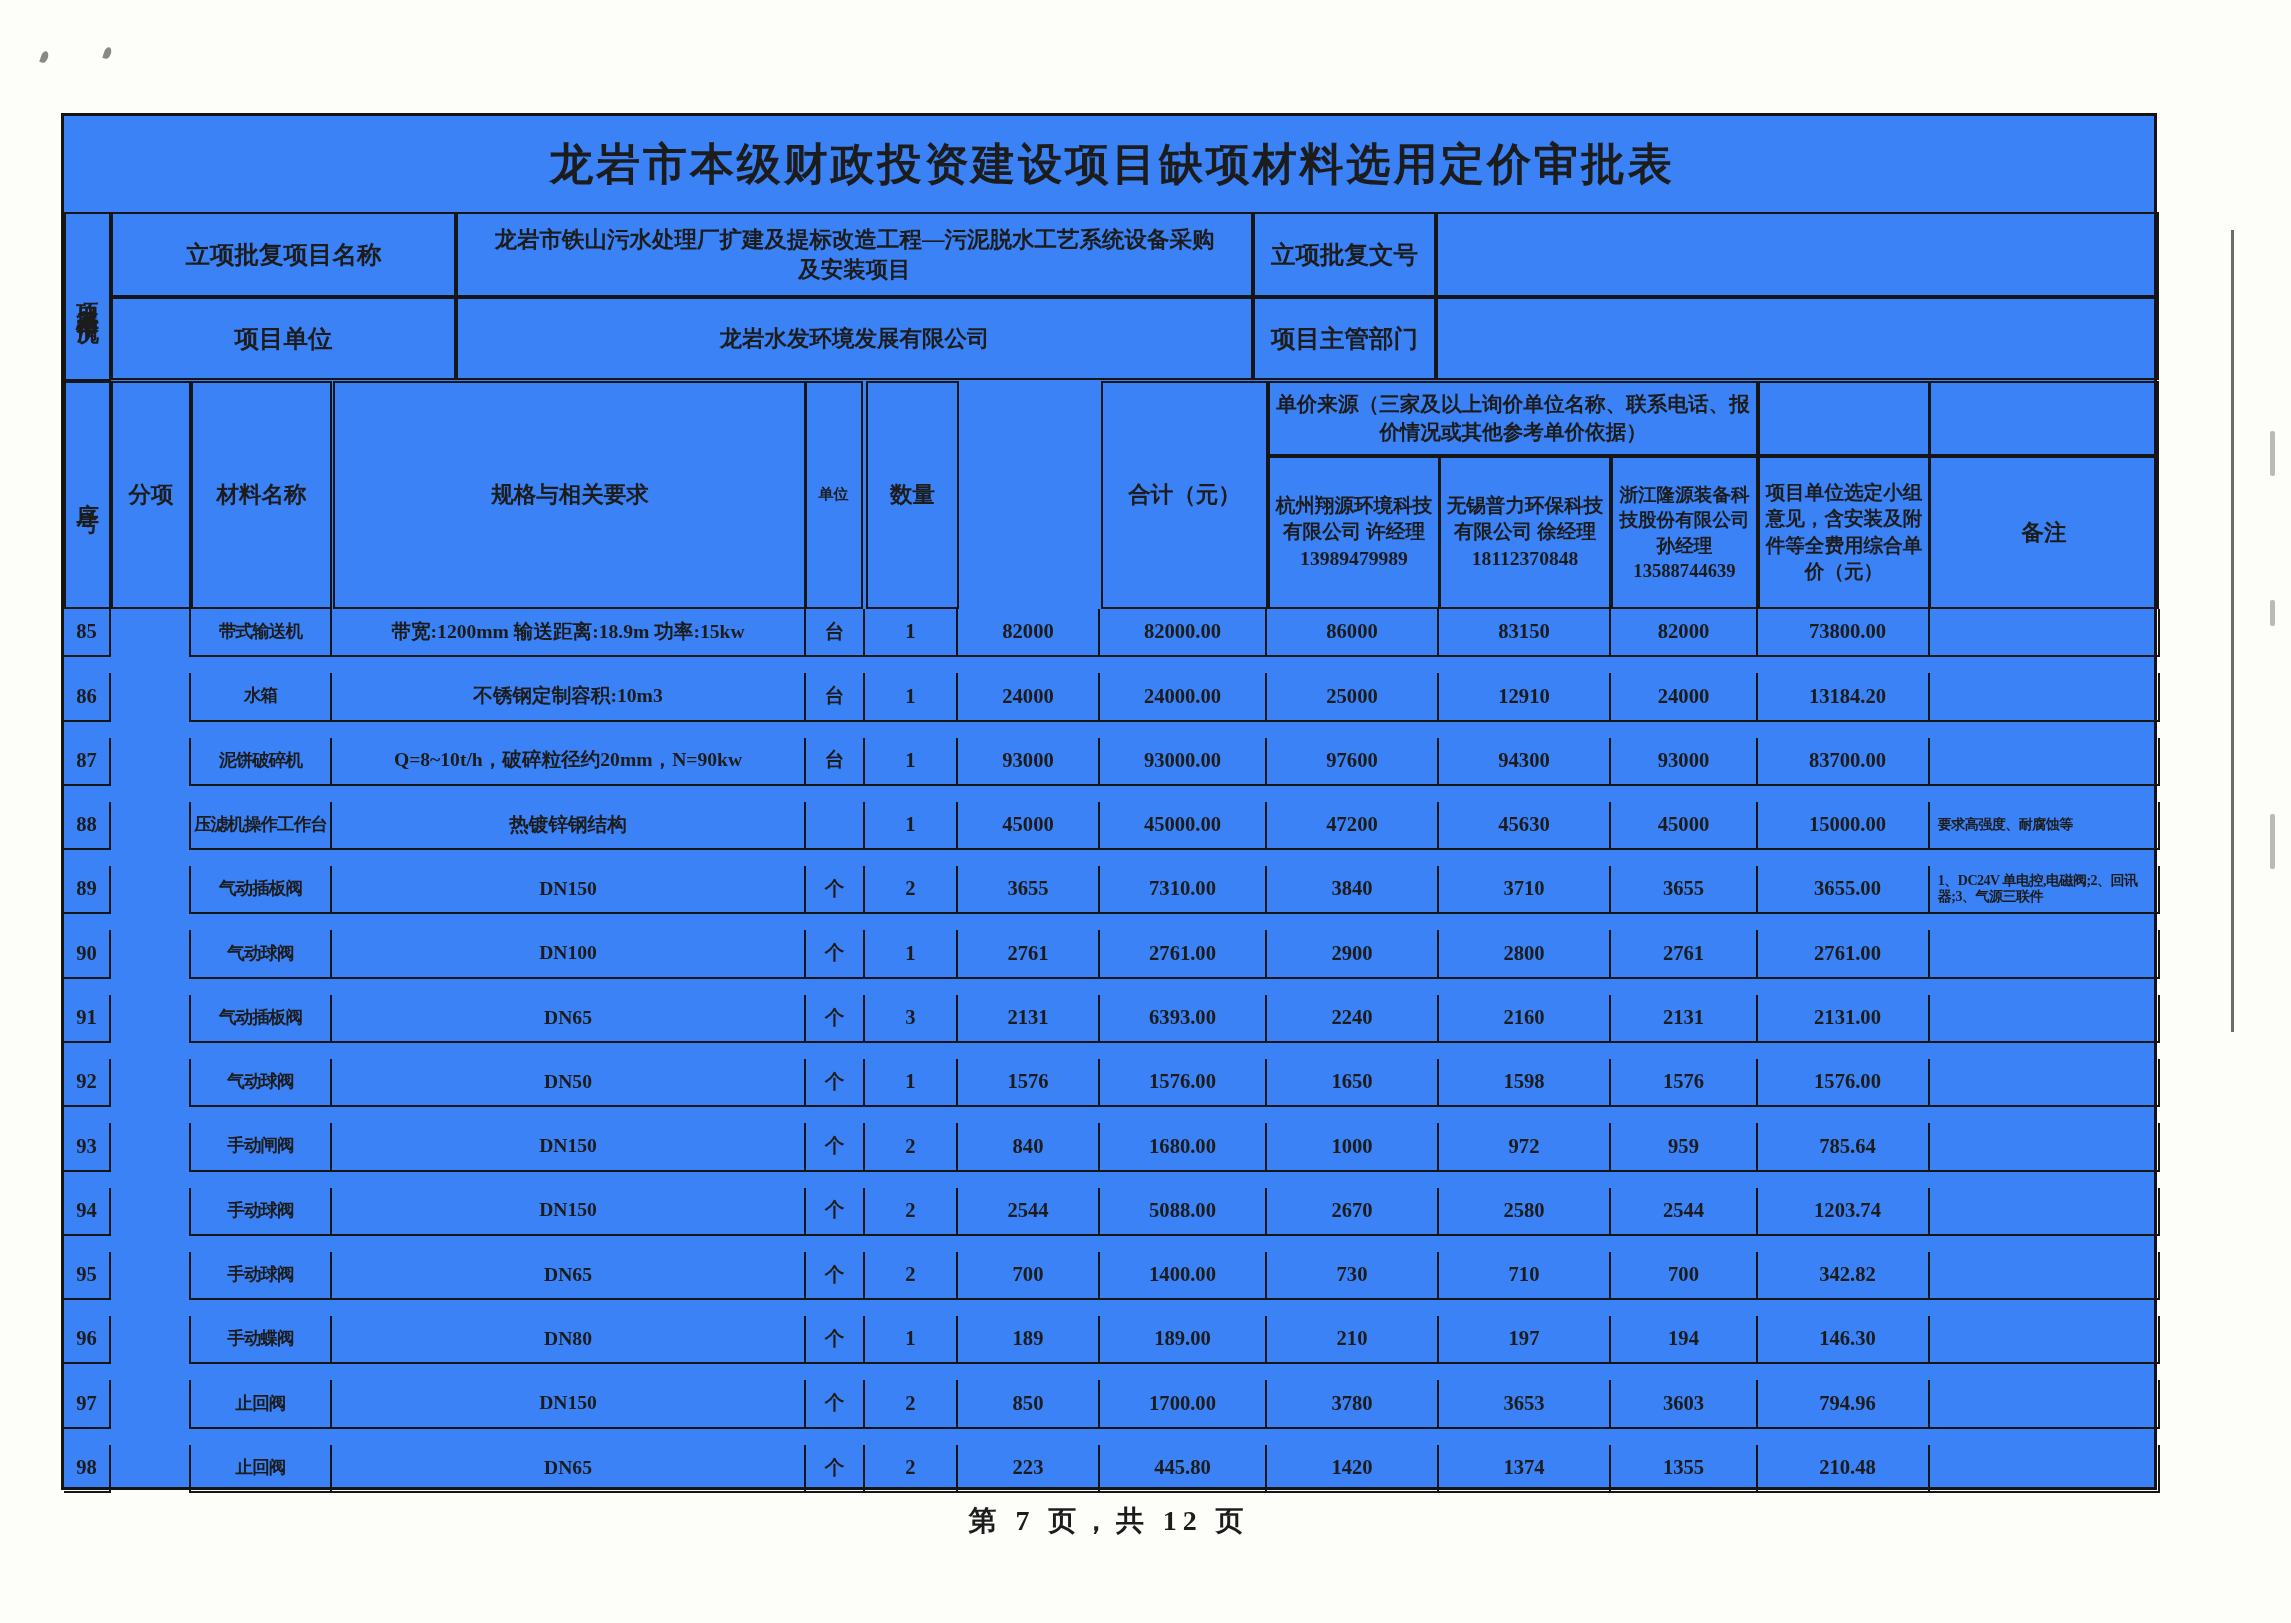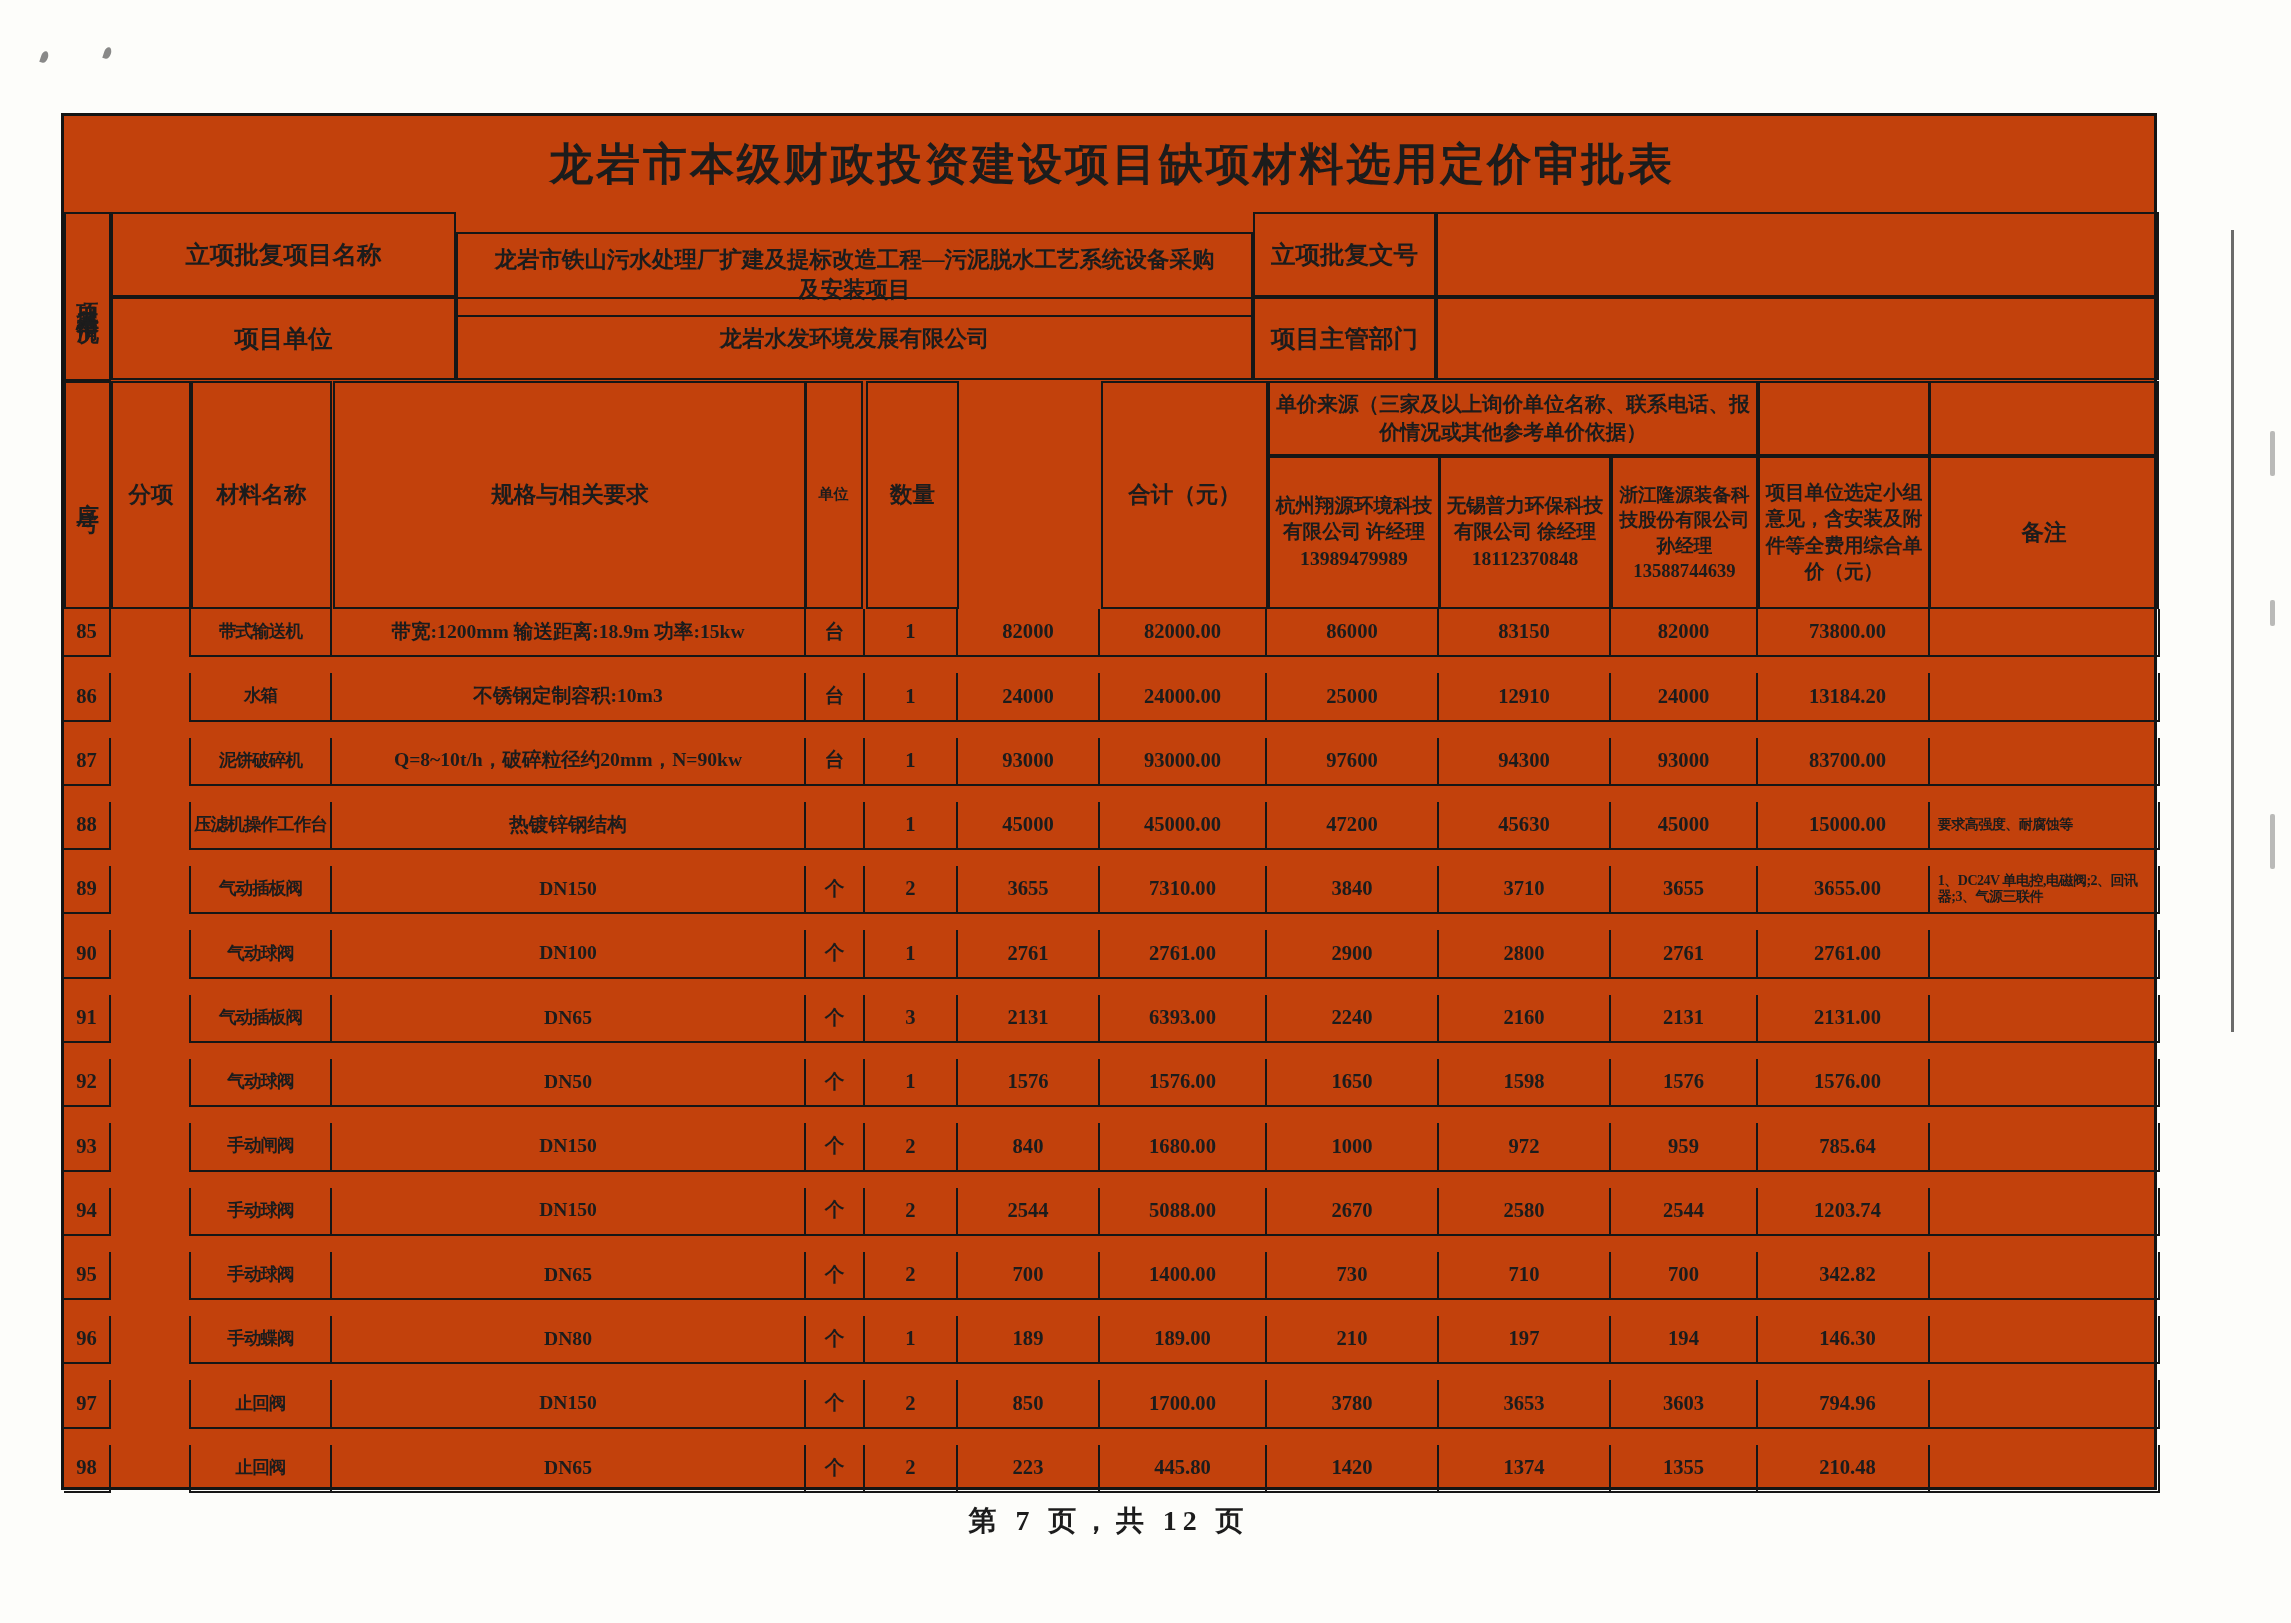--- a/index.html
+++ b/index.html
@@ -5,21 +5,21 @@
   html,body{margin:0;padding:0;}
   body{
     width:2292px;height:1623px;position:relative;overflow:hidden;
     background:#f6f6f2;
     font-family:"Liberation Serif","DejaVu Serif",serif;
     color:#1c1c1c;
   }
   .page{position:absolute;inset:0;background:#fdfdfa;}
   .frame{
     position:absolute;left:61px;top:113px;width:2096px;height:1377px;
-    border:3.9px solid #141414;box-sizing:border-box;background:#c2410c;
+    border:3.9px solid #141414;box-sizing:border-box;background:#3b82f6;
   }
   .cell{
     position:absolute;border:2px solid #161616;box-sizing:border-box;
     display:flex;align-items:center;justify-content:center;
     text-align:center;overflow:hidden;line-height:1.3;
   }
   .title-cell{
     position:absolute;left:0;top:0;width:2096px;height:96px;
     display:flex;align-items:center;justify-content:center;
     font-size:44px;font-weight:700;letter-spacing:2.9px;
@@ -70,21 +70,21 @@
 <body>
 
 <div class="page">
   <div class="frame">
 
     <div class="title-cell">龙岩市本级财政投资建设项目缺项材料选用定价审批表</div>
 
     <div class="cell vtext" style="left:0;top:96px;width:47px;height:169px;font-size:22.5px;letter-spacing:3.9px;font-weight:600;">项目基本情况</div>
 
     <div class="cell info-label" style="left:47px;top:96px;width:345px;height:85px;">立项批复项目名称</div>
-    <div class="cell info-value" style="left:392px;top:96px;width:797px;height:85px;margin-top:20px;">龙岩市铁山污水处理厂扩建及提标改造工程—污泥脱水工艺系统设备采购及安装项目</div>
+    <div class="cell info-value" style="left:392px;top:96px;width:797px;height:85px;">龙岩市铁山污水处理厂扩建及提标改造工程—污泥脱水工艺系统设备采购及安装项目</div>
     <div class="cell info-label" style="left:1189px;top:96px;width:183px;height:85px;">立项批复文号</div>
     <div class="cell info-value" style="left:1372px;top:96px;width:723px;height:85px;"></div>
 
     <div class="cell info-label" style="left:47px;top:181px;width:345px;height:83px;">项目单位</div>
     <div class="cell info-value" style="left:392px;top:181px;width:797px;height:83px;">龙岩水发环境发展有限公司</div>
     <div class="cell info-label" style="left:1189px;top:181px;width:183px;height:83px;">项目主管部门</div>
     <div class="cell info-value" style="left:1372px;top:181px;width:723px;height:83px;"></div>
 
     <div class="cell hdr vtext" style="left:0;top:265px;width:47px;height:228px;letter-spacing:9.8px;">序号</div>
     <div class="cell hdr" style="left:47px;top:265px;width:80px;height:228px;">分项</div>

